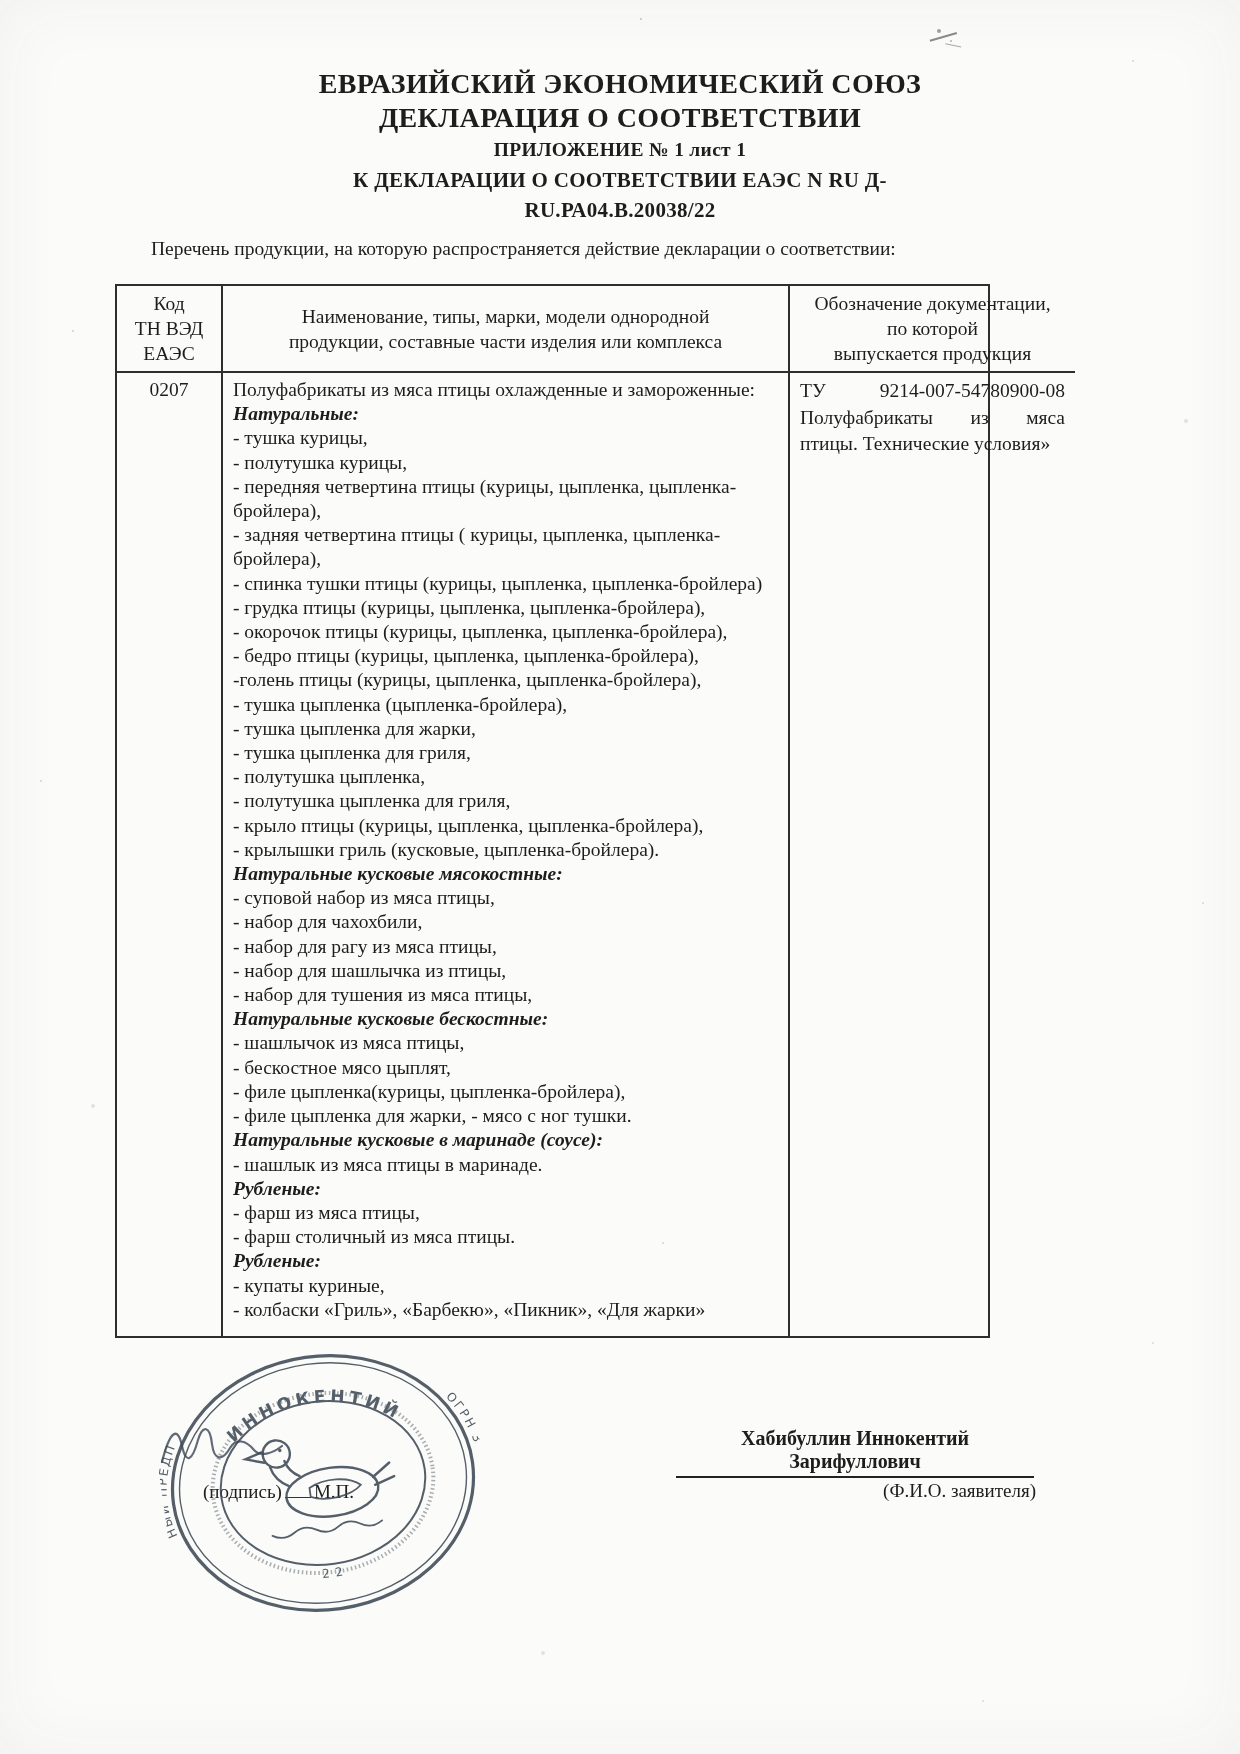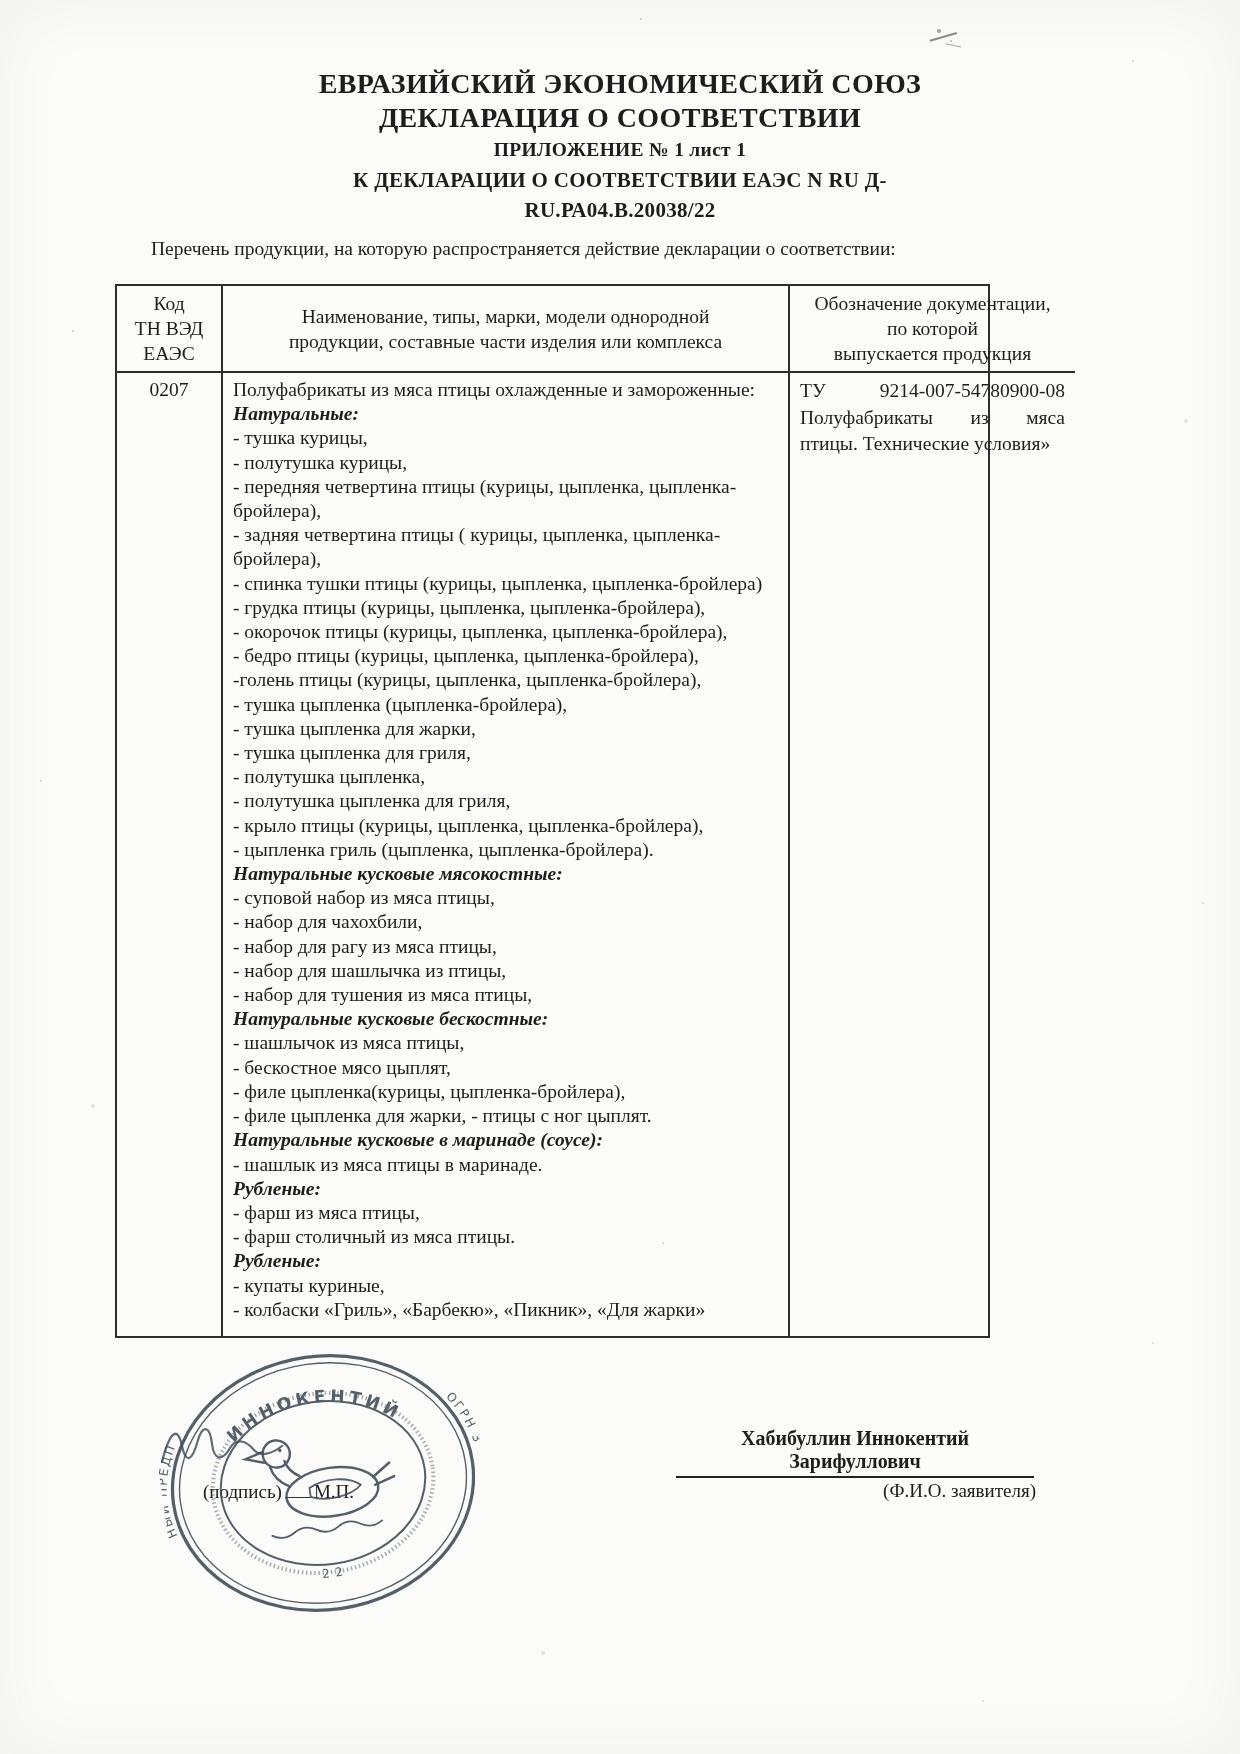--- a/index.html
+++ b/index.html
@@ -122,32 +122,32 @@
           <div class="product-line">- грудка птицы (курицы, цыпленка, цыпленка-бройлера),</div>
           <div class="product-line">- окорочок птицы (курицы, цыпленка, цыпленка-бройлера),</div>
           <div class="product-line">- бедро птицы (курицы, цыпленка, цыпленка-бройлера),</div>
           <div class="product-line">-голень птицы (курицы, цыпленка, цыпленка-бройлера),</div>
           <div class="product-line">- тушка цыпленка (цыпленка-бройлера),</div>
           <div class="product-line">- тушка цыпленка для жарки,</div>
           <div class="product-line">- тушка цыпленка для гриля,</div>
           <div class="product-line">- полутушка цыпленка,</div>
           <div class="product-line">- полутушка цыпленка для гриля,</div>
           <div class="product-line">- крыло птицы (курицы, цыпленка, цыпленка-бройлера),</div>
-          <div class="product-line">- цыпленка гриль (цыпленка, цыпленка-бройлера).</div>
+          <div class="product-line">- крылышки гриль (кусковые, цыпленка-бройлера).</div>
           <div class="product-line bi">Натуральные кусковые мясокостные:</div>
           <div class="product-line">- суповой набор из мяса птицы,</div>
           <div class="product-line">- набор для чахохбили,</div>
           <div class="product-line">- набор для рагу из мяса птицы,</div>
           <div class="product-line">- набор для шашлычка из птицы,</div>
           <div class="product-line">- набор для тушения из мяса птицы,</div>
           <div class="product-line bi">Натуральные кусковые бескостные:</div>
           <div class="product-line">- шашлычок из мяса птицы,</div>
           <div class="product-line">- бескостное мясо цыплят,</div>
           <div class="product-line">- филе  цыпленка(курицы, цыпленка-бройлера),</div>
-          <div class="product-line">- филе цыпленка для жарки, - птицы с ног цыплят.</div>
+          <div class="product-line">- филе цыпленка для жарки, - мясо с ног тушки.</div>
           <div class="product-line bi">Натуральные кусковые в маринаде (соусе):</div>
           <div class="product-line">- шашлык из мяса птицы в маринаде.</div>
           <div class="product-line bi">Рубленые:</div>
           <div class="product-line">- фарш из мяса птицы,</div>
           <div class="product-line">- фарш столичный из мяса птицы.</div>
           <div class="product-line bi">Рубленые:</div>
           <div class="product-line">- купаты куриные,</div>
           <div class="product-line">- колбаски «Гриль», «Барбекю», «Пикник», «Для жарки»</div>
         </div>
       <div class="cell last doc-cell">

